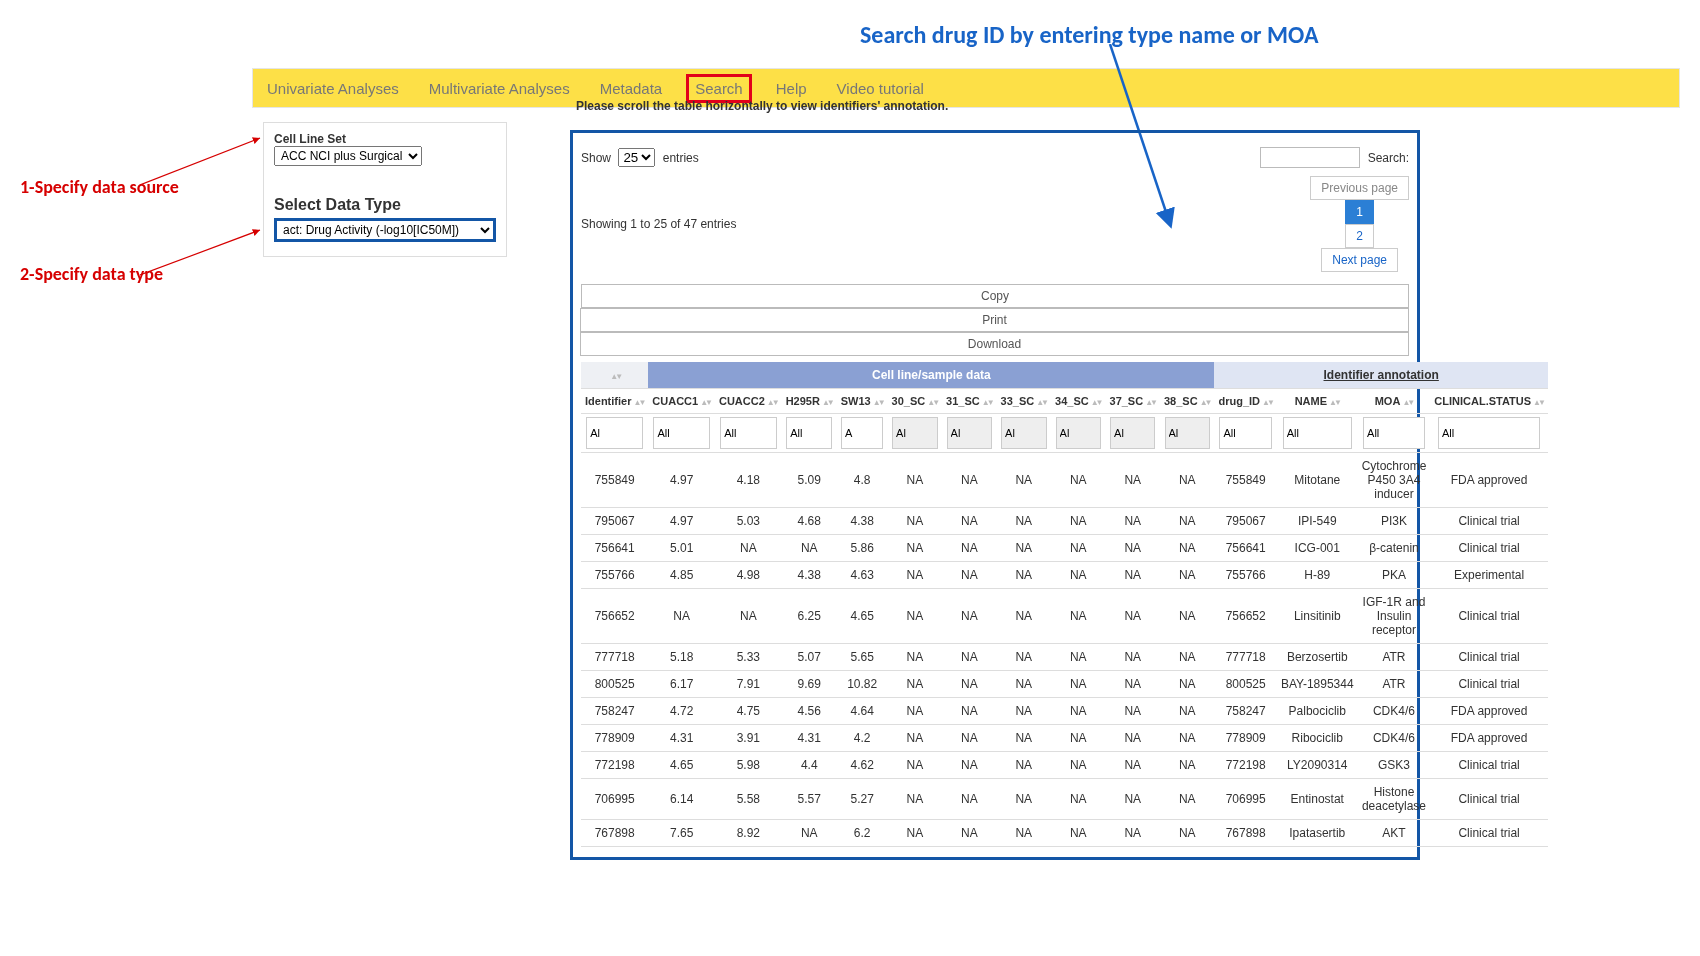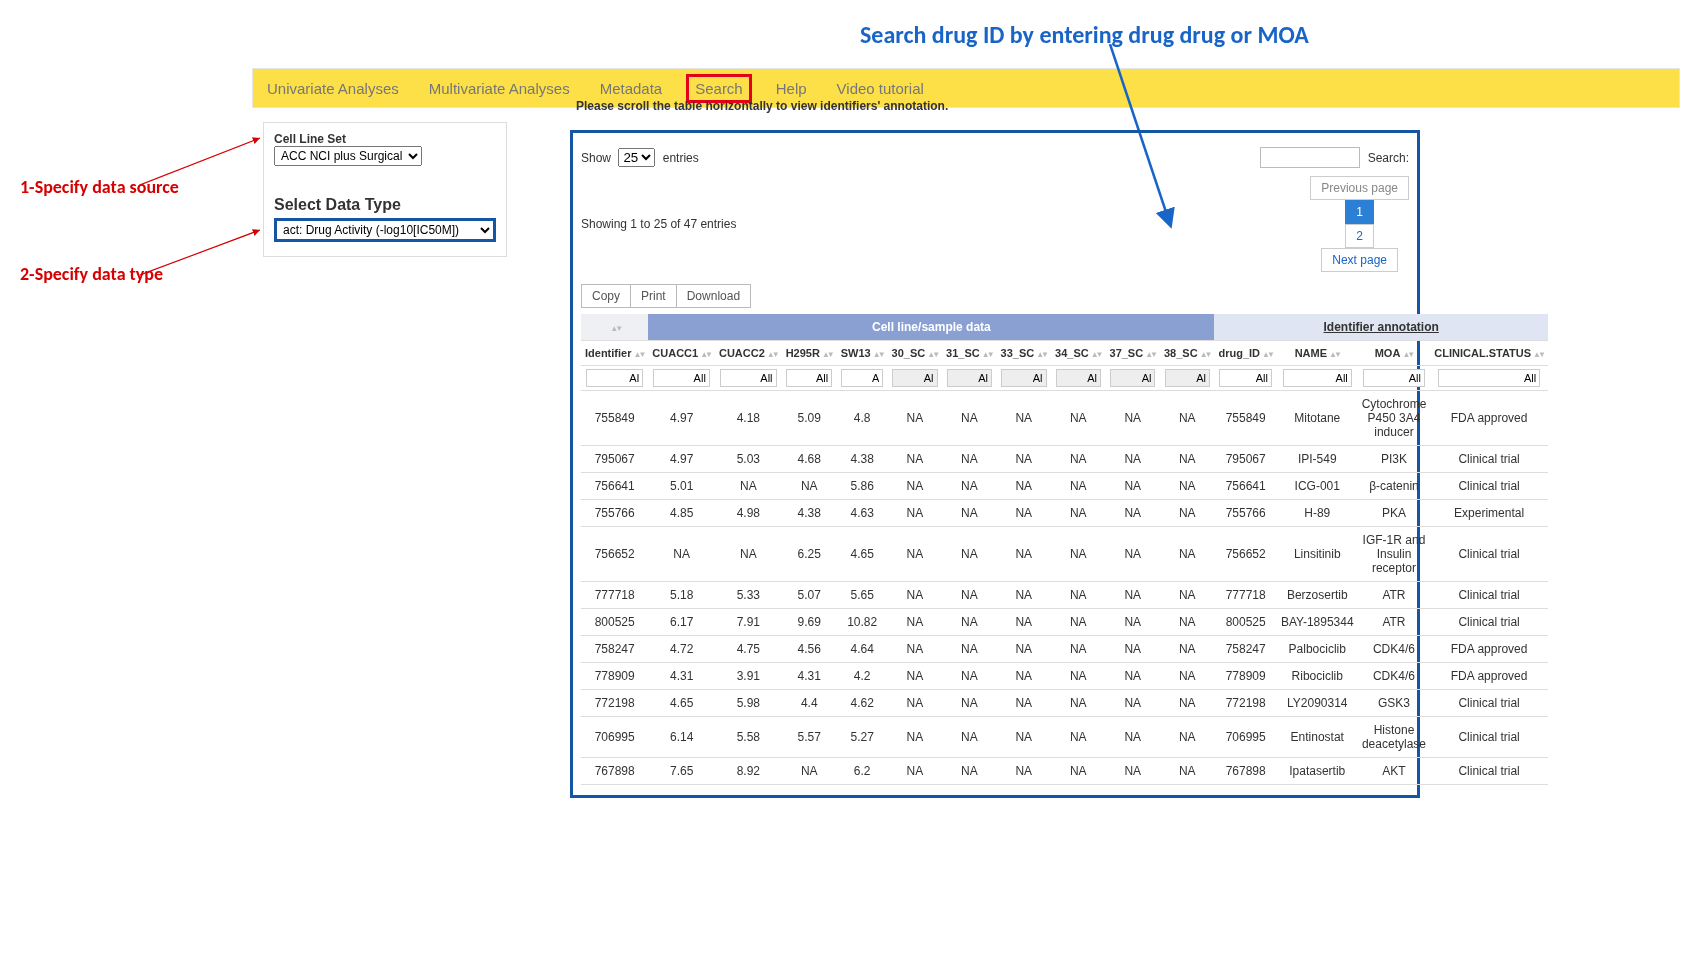--- a/index.html
+++ b/index.html
@@ -33,37 +33,37 @@
   .controls-row { display: flex; justify-content: space-between; align-items: center; margin: 8px 0; font-size: 12px; }
   .show-entries select { margin: 0 4px; }
   .search-box input { width: 100px; padding: 2px 4px; border: 1px solid #bbb; margin-right: 4px; }
 
   .info-row { display: flex; justify-content: space-between; align-items: center; margin: 8px 0 12px; font-size: 12px; }
   .pager { display: flex; gap: 0; align-items: center; flex-direction: column; }
   .pager .pbtn { border: 1px solid #ccc; padding: 4px 10px; font-size: 12px; color: #1864c7; background: #fff; cursor: pointer; margin-left: -1px; }
   .pager .pbtn.current { background: #2b7fd5; color: #fff; border-color: #2b7fd5; }
   .pager .pbtn.disabled { color: #888; }
 
-  .btns { display: flex; gap: 0; margin-bottom: 6px; }
+  .btns { display: flex; gap: 0; margin-bottom: 6px; flex-direction: column; }
   .btns button { border: 1px solid #bbb; background: #fff; padding: 4px 10px; font-size: 12px; margin-left: -1px; cursor: pointer; color: #555; }
   .btns button:first-child { margin-left: 0; }
 
   table.data { border-collapse: collapse; width: 100%; font-size: 12px; }
   table.data th, table.data td { border-bottom: 1px solid #ddd; padding: 6px 4px; text-align: center; white-space: nowrap; }
   table.data th { font-weight: bold; font-size: 11px; position: relative; }
   th .sorter { font-size: 8px; color: #bbb; margin-left: 2px; letter-spacing: -2px; }
   th .sorter::before { content: "▲"; }
   th .sorter::after { content: "▼"; margin-left: -1px; }
 
   tr.header-group th { background: #eef0f4; font-size: 12px; font-weight: bold; }
   tr.header-group th.cellline { background: #8aa0d3; color: #fff; }
   tr.header-group th.idann { background: #dfe5f3; color: #333; text-decoration: underline; }
 
   tr.filters td { padding: 3px 2px; }
-  tr.filters input { width: 90%; padding: 2px 3px; font-size: 11px; border: 1px solid #ccc; background: #fff; text-align: right; }
+  tr.filters input { width: 90%; padding: 9px 3px; font-size: 11px; border: 1px solid #ccc; background: #fff; }
   tr.filters input.dim { background: #eee; }
 </style>
 </head>
 <body>
 
 <div class="navbar" id="navbar">
     <span class="item">Univariate Analyses</span>
     <span class="item">Multivariate Analyses</span>
     <span class="item">Metadata</span>
     <span class="item highlight">Search</span>
@@ -79,21 +79,21 @@
     </select>
   </div>
   <span class="section-label">Select Data Type</span>
   <select class="data-type-select">
     <option>act: Drug Activity (-log10[IC50M])</option>
   </select>
 </div>
 
 <div class="ann" id="ann1">1-Specify data source</div>
 <div class="ann" id="ann2">2-Specify data type</div>
-<div class="ann" id="ann-title">Search drug ID by entering drug  drug or MOA</div>
+<div class="ann" id="ann-title">Search drug ID by entering type  name or MOA</div>
 
 <svg class="arrow" style="top:130px;left:140px" width="130" height="60">
   <defs>
       <marker id="ah1" markerWidth="8" markerHeight="8" refX="6" refY="3" orient="auto">
         <path d="M0,0 L6,3 L0,6 Z" fill="#d60000"></path>
       </marker>
     </defs>
   <line x1="0" y1="55" x2="120" y2="8" stroke="#d60000" stroke-width="1.2" marker-end="url(#ah1)"></line>
 </svg>
 <svg class="arrow" style="top:225px;left:140px" width="130" height="60">

